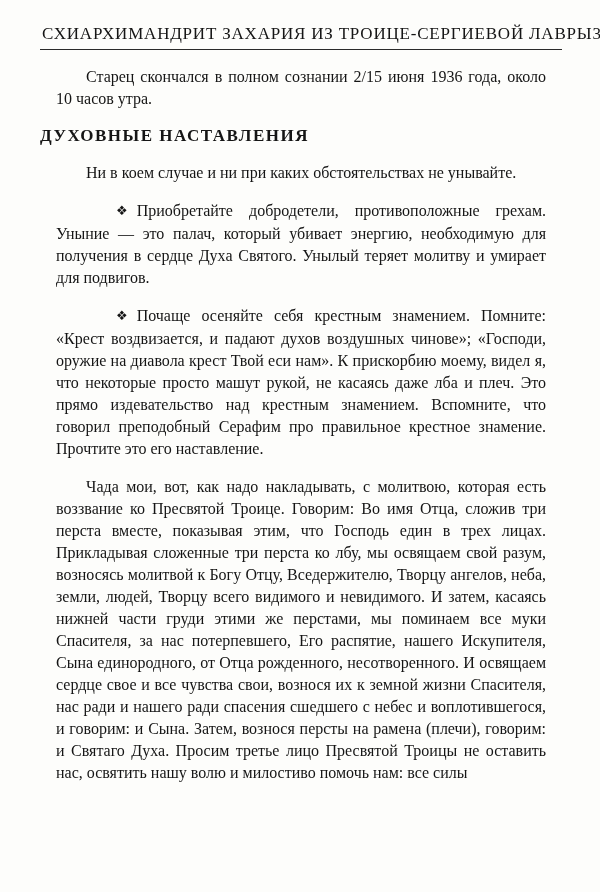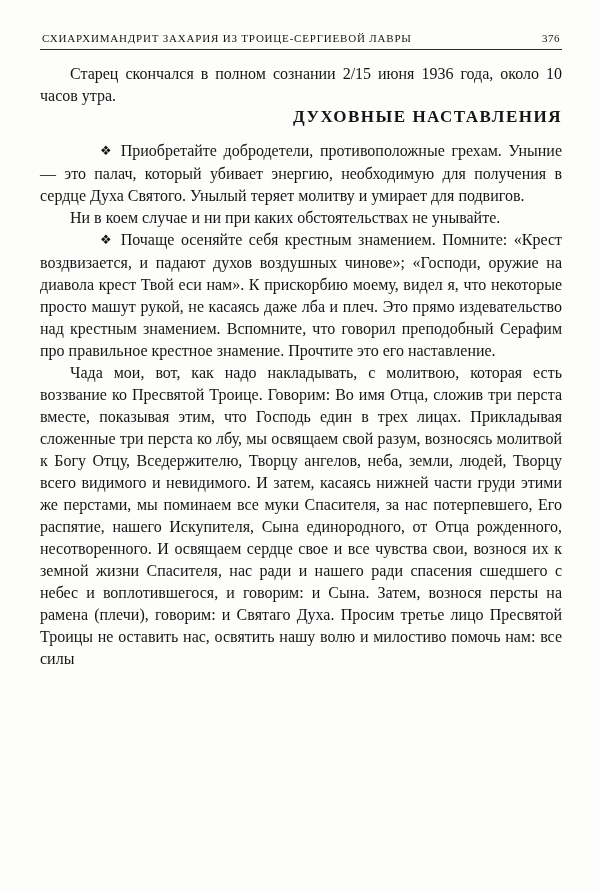--- a/index.html
+++ b/index.html
@@ -16,45 +16,44 @@
     box-sizing: border-box;
     padding: 24px 38px 18px 40px;
     font-family: "Liberation Serif", "DejaVu Serif", serif;
     color: #151515;
     overflow: hidden;
   }
   .running-header {
     display: flex;
     justify-content: space-between;
     align-items: baseline;
-    font-size: 11px;
+    font-size: 17px;
     letter-spacing: 0.8px;
     padding: 0 2px 5px 2px;
     white-space: nowrap;
-    margin-top: 8px;
   }
   .running-title { font-variant: normal; }
   .page-number { letter-spacing: 0.5px; }
   .header-rule {
     border: none;
     border-top: 1.2px solid #2a2a2a;
     margin: 0 0 13px 0;
   }
   .body-text p {
-    margin: 0;
+    margin: 16px;
     font-size: 16px;
     line-height: 22px;
     text-align: justify;
     text-indent: 30px;
   }
   .section-heading {
     margin: 0 0 13px 0;
     font-size: 17px;
     font-weight: bold;
-    text-align: right;
+    text-align: left;
     letter-spacing: 1.5px;
     text-indent: 0;
   }
   .bullet {
     display: inline-block;
     font-size: 13px;
     margin-right: 9px;
     transform: translateY(-1px);
   }
   .it { }
@@ -71,22 +70,22 @@
   <hr class="header-rule">
 
   <div class="body-text">
 
     <p><span>Старец скончался в полном сознании 2/15 июня 1936 года, около 10 часов утра.</span></p>
 
 
     <h2 class="section-heading">ДУХОВНЫЕ НАСТАВЛЕНИЯ</h2>
 
 
+    <p><span>Ни в коем случае и ни при каких обстоятельствах не унывайте.</span></p>
+
     <p><span class="bullet">❖</span><span>Приобретайте добродетели, противоположные грехам. Уныние — это палач, который убивает энергию, необходимую для получения в сердце Духа Святого. Унылый теряет молитву и умирает для подвигов.</span></p>
-
-    <p><span>Ни в коем случае и ни при каких обстоятельствах не унывайте.</span></p>
 
     <p><span class="bullet">❖</span><span>Почаще осеняйте себя крестным знамением. Помните: «Крест воздвизается, и падают духов воздушных чинове»; «Господи, оружие на диавола крест Твой еси нам». К прискорбию моему, видел я, что некоторые просто машут рукой, не касаясь даже лба и плеч. Это прямо издевательство над крестным знамением. Вспомните, что говорил преподобный Серафим про правильное крестное знамение. Прочтите это его наставление.</span></p>
 
     <p><span>Чада мои, вот, как надо накладывать, с молитвою, которая есть воззвание ко Пресвятой Троице. Говорим: </span><span class="it">Во имя Отца</span><span>, сложив три перста вместе, показывая этим, что Господь един в трех лицах. Прикладывая сложенные три перста ко лбу, мы освящаем свой разум, возносясь молитвой к Богу Отцу, Вседержителю, Творцу ангелов, неба, земли, людей, Творцу всего видимого и невидимого. И затем, касаясь нижней части груди этими же перстами, мы поминаем все муки Спасителя, за нас потерпевшего, Его распятие, нашего Искупителя, Сына единородного, от Отца рожденного, несотворенного. И освящаем сердце свое и все чувства свои, вознося их к земной жизни Спасителя, нас ради и нашего ради спасения сшедшего с небес и воплотившегося, и говорим: </span><span class="it">и Сына</span><span>. Затем, вознося персты на рамена (плечи), говорим: </span><span class="it">и Святаго Духа</span><span>. Просим третье лицо Пресвятой Троицы не оставить нас, освятить нашу волю и милостиво помочь нам: все силы</span></p>
 
   </div>
 </div>
 
 </body></html>

